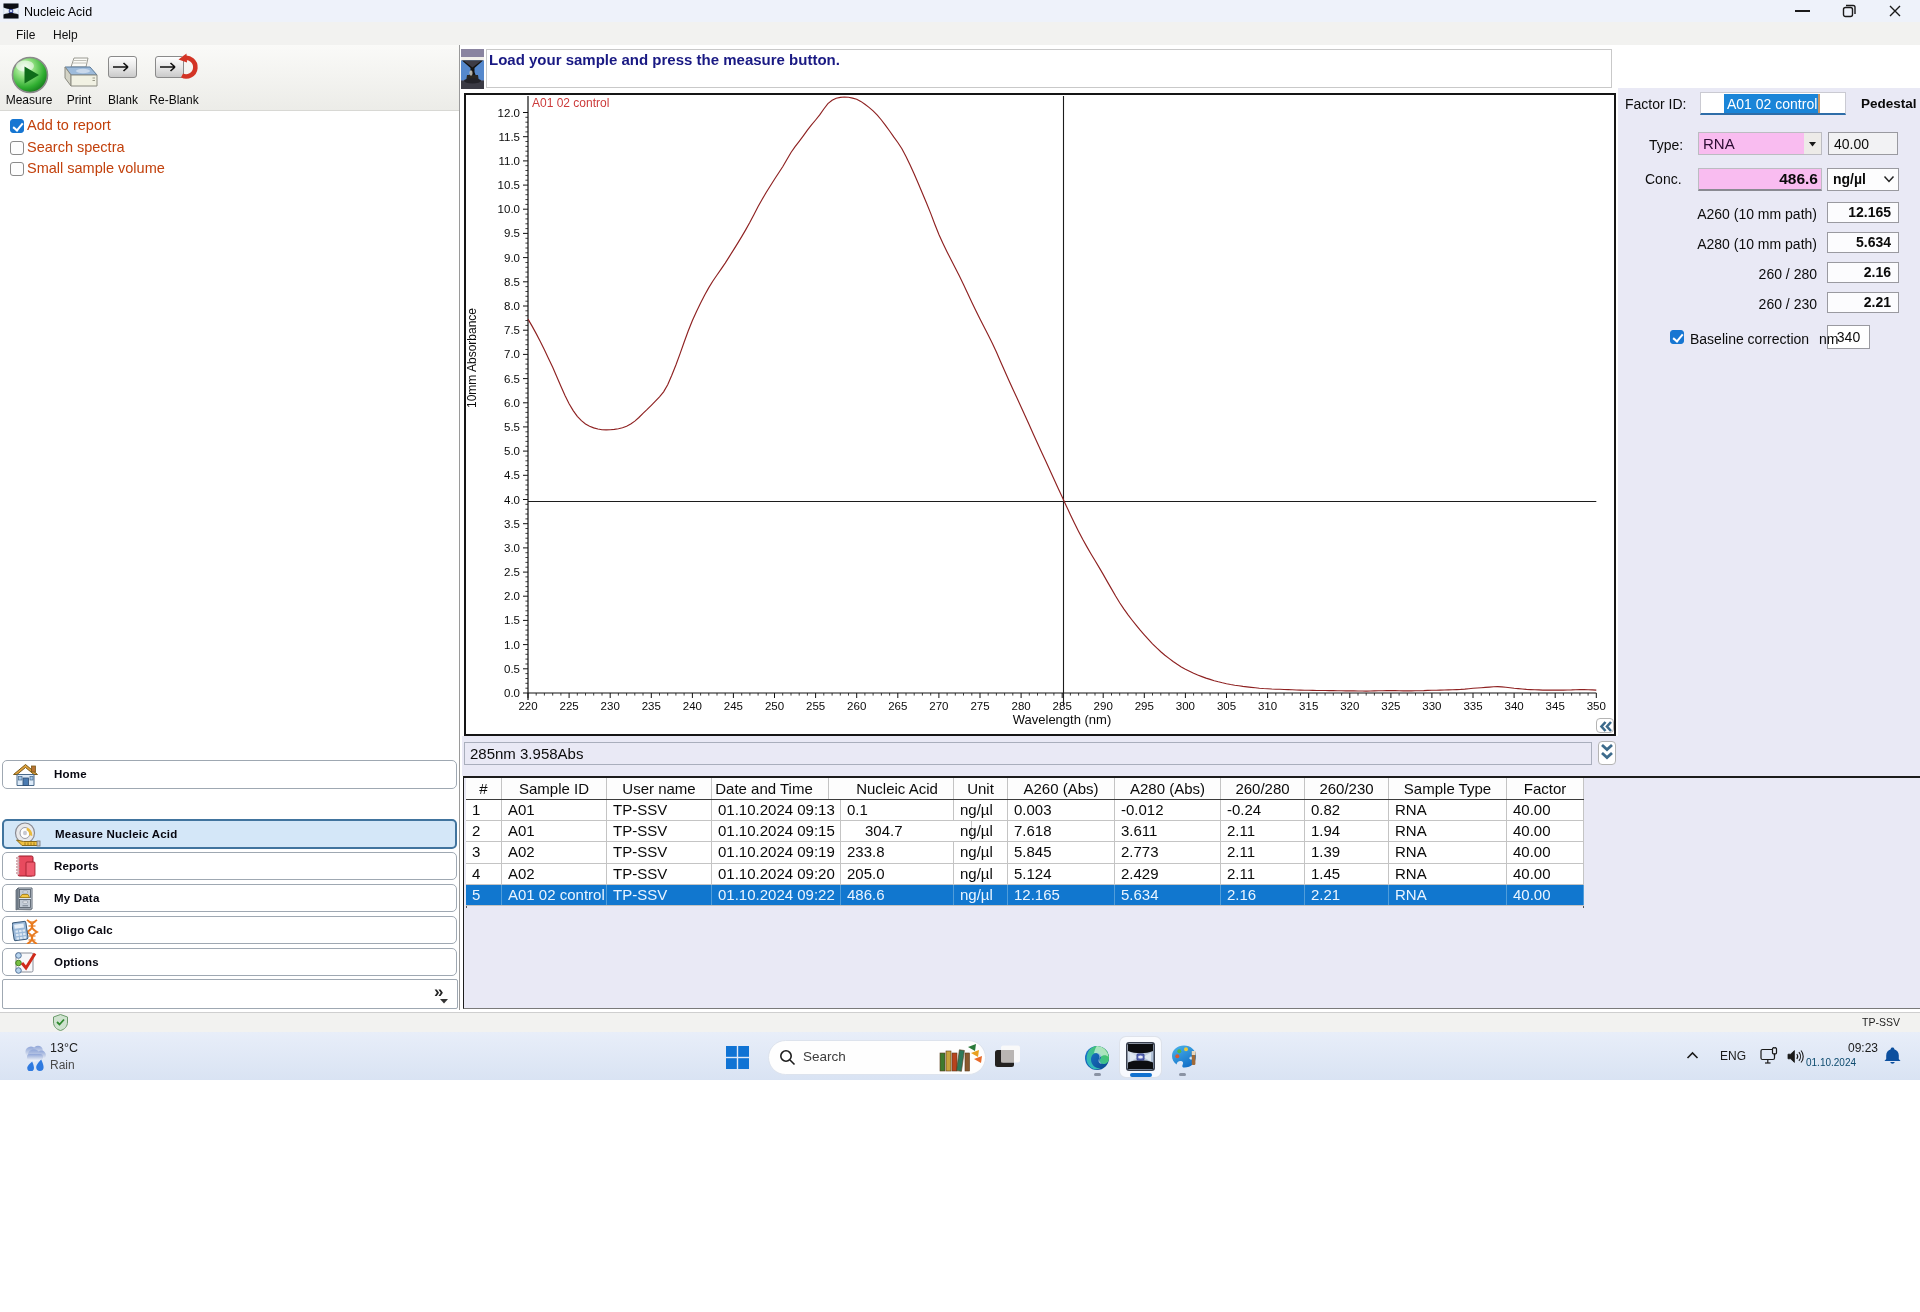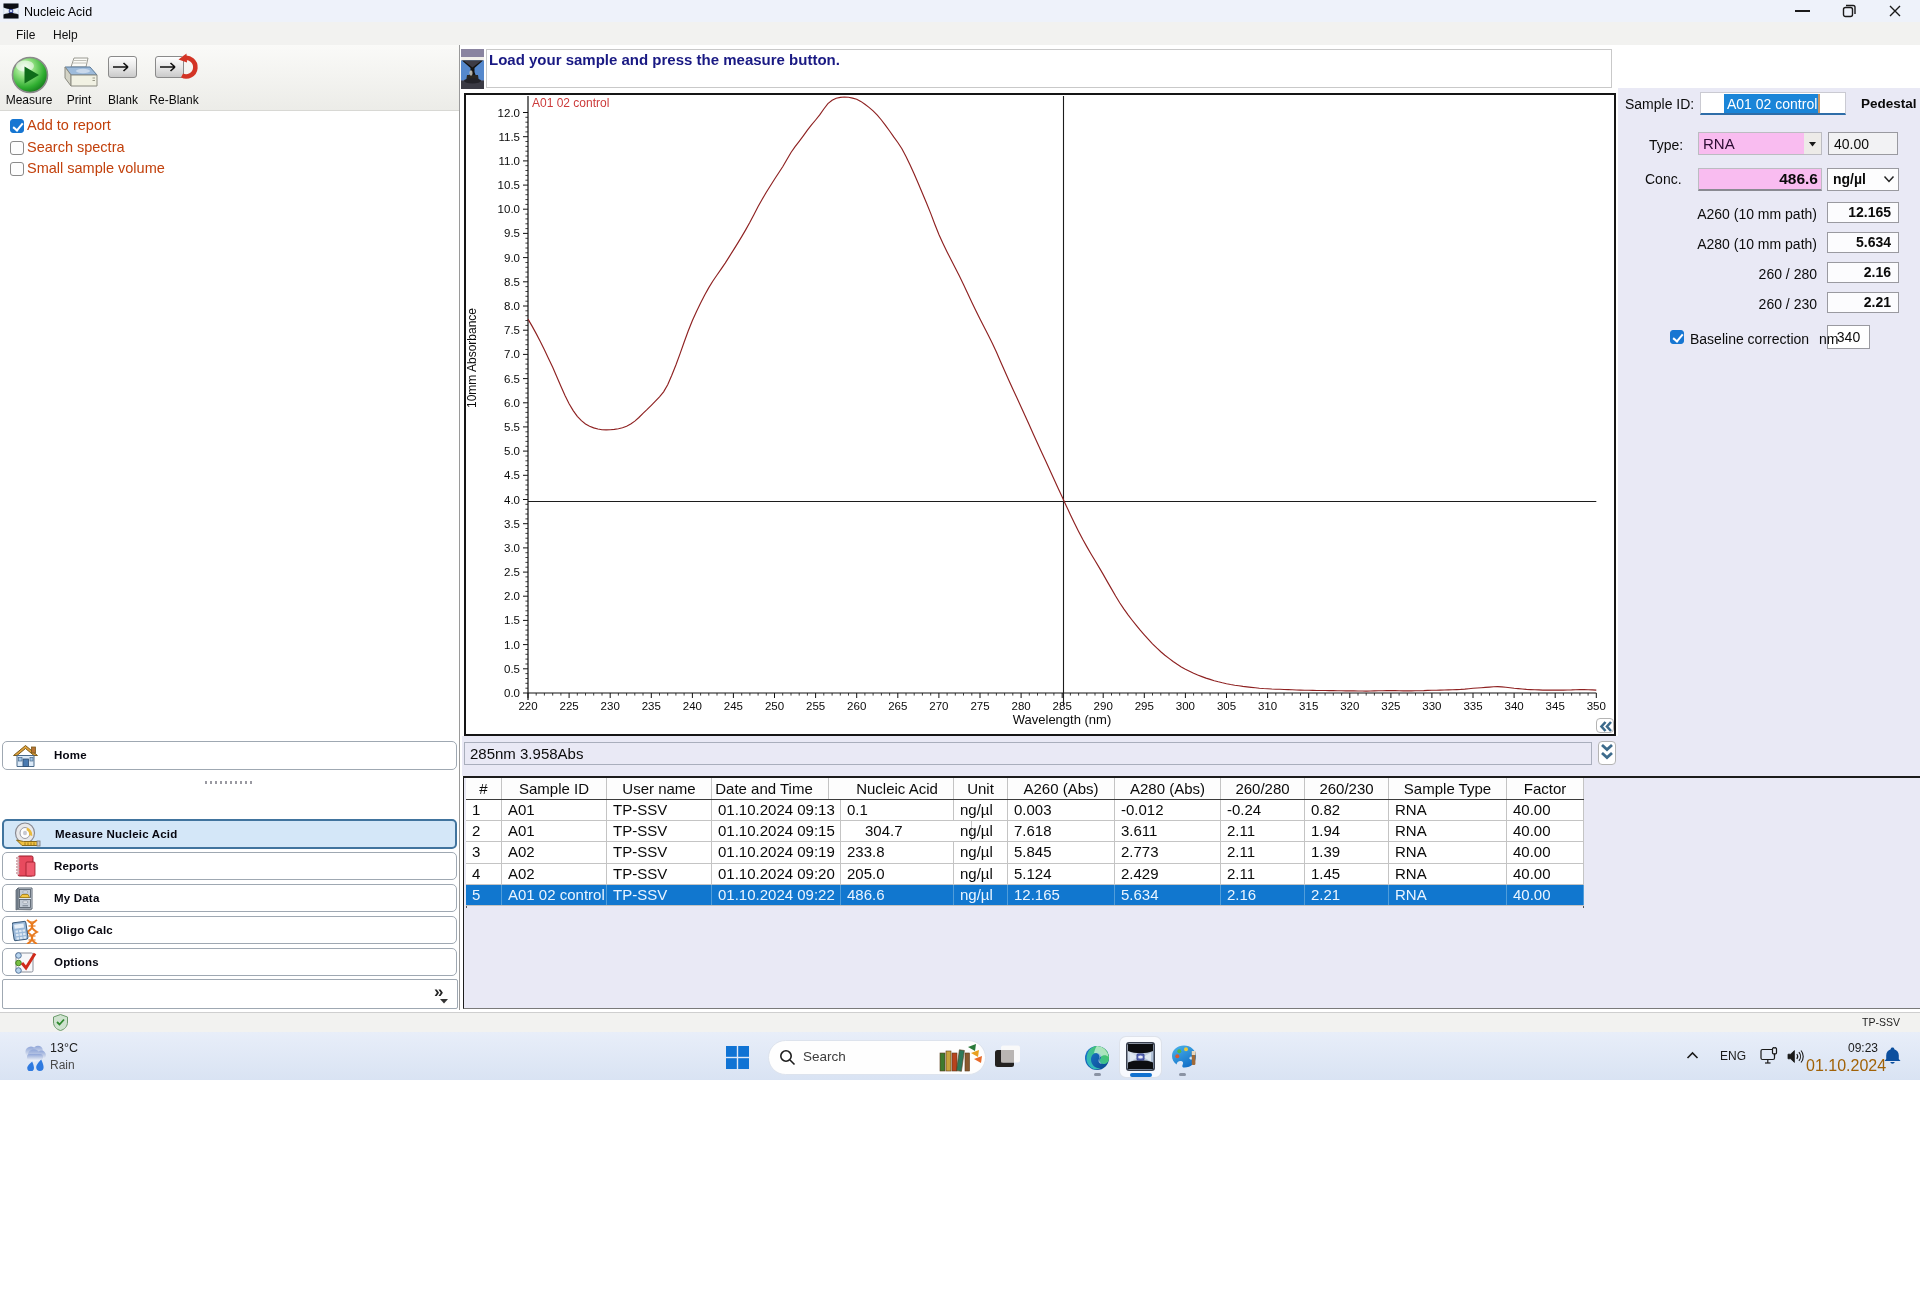--- a/index.html
+++ b/index.html
@@ -540,21 +540,21 @@
     <div class="cell" style="left:488px;width:54px">ng/µl</div>
     <div class="cell" style="left:542px;width:107px">12.165</div>
     <div class="cell" style="left:649px;width:106px">5.634</div>
     <div class="cell" style="left:755px;width:84px">2.16</div>
     <div class="cell" style="left:839px;width:84px">2.21</div>
     <div class="cell" style="left:923px;width:118px">RNA</div>
     <div class="cell" style="left:1041px;width:77px">40.00</div>
   </div>
 
 <div class="abs rightpanel"></div>
-<div class="vlabel" style="left:1625px;top:96px">Sample ID:</div>
+<div class="vlabel" style="left:1625px;top:96px">Factor ID:</div>
 <div class="abs" style="left:1700px;top:92px;width:146px;height:23px;background:#fff;border:1px solid #cacad2;border-bottom:2px solid #2e6da8"></div>
 <div class="abs" style="left:1724px;top:94px;width:95px;height:19px;background:#1a85d8"></div>
 <div class="abs" style="left:1727px;top:96px;font-size:14px;color:#fff">A01 02 control</div>
 <div class="abs" style="left:1818px;top:94px;width:1.5px;height:19px;background:#c89664"></div>
 <div class="abs" style="left:1861px;top:96px;font-size:13.5px;font-weight:bold;color:#0a0a0a">Pedestal</div>
 <div class="vlabel" style="left:1649px;top:137px">Type:</div>
 <div class="abs pinkbox" style="left:1698px;top:132px;width:124px;height:23px;border:1px solid #bcbcc2"></div>
 <div class="abs" style="left:1804px;top:133px;width:17px;height:21px;background:#edebe8"></div>
 <svg class="abs" style="left:1809px;top:142px" width="7" height="5">
     <path d="M0 0 L7 0 L3.5 4.5 Z" fill="#181818"></path>
@@ -578,21 +578,21 @@
 <div class="vbox" style="left:1827px;top:262px;width:72px;height:21px;line-height:19px">2.16</div>
 <div class="vlabel" style="left:1689px;top:296px;width:128px;text-align:right">260 / 230</div>
 <div class="vbox" style="left:1827px;top:292px;width:72px;height:21px;line-height:19px">2.21</div>
 <div class="cb on" style="left:1670px;top:330px"></div>
 <div class="vlabel" style="left:1690px;top:331px">Baseline correction</div>
 <div class="abs" style="left:1827px;top:325px;width:43px;height:24px;background:#fff;border:1px solid #9a9aa0"></div>
 <div class="abs" style="left:1827px;top:329px;width:43px;text-align:center;font-size:14px;color:#0a0a0a">340</div>
 <div class="vlabel" style="left:1819px;top:331px">nm</div>
 
 <div class="abs" style="left:205px;top:781px;width:50px;height:3px;background:repeating-linear-gradient(90deg,#9a9aa2 0 2px,transparent 2px 5px)"></div>
-<div class="abs sidebtn" style="top:741px">
+<div class="abs sidebtn" style="top:760px">
     <span style="position:absolute;left:9px;top:1px"><svg width="27" height="26" viewBox="0 0 27 26">
         <path d="M2 12 L13.5 2.5 L20 7.5 V4.5 H23.5 V10.5 L25.5 12" fill="none"></path>
         <path d="M1.5 12.5 L13.5 2.5 L25.5 12.5 L22 12.5 L13.5 5.5 L5 12.5 Z" fill="#e0a23c" stroke="#7a5a1a" stroke-width="1"></path>
         <rect x="19.5" y="4" width="4" height="6" fill="#b87333" stroke="#7a5a1a" stroke-width="0.8"></rect>
         <path d="M5 12.5 H22 V23.5 H5 Z" fill="#dceaf8" stroke="#4a6a8a" stroke-width="1"></path>
         <rect x="11" y="16" width="5.5" height="7.5" fill="#4a7ab0" stroke="#2d4d70" stroke-width="0.8"></rect>
         <rect x="6.5" y="14.5" width="3.5" height="3.5" fill="#9ec4e8" stroke="#4a6a8a" stroke-width="0.7"></rect>
         <rect x="18" y="14.5" width="3" height="3.5" fill="#9ec4e8" stroke="#4a6a8a" stroke-width="0.7"></rect>
       </svg></span>
     <span class="lbl">Home</span>
@@ -807,18 +807,18 @@
     <rect x="12.5" y="0.8" width="4" height="6" rx="1" fill="#e8eef8" stroke="#1a1a1a"></rect>
     <line x1="13.6" y1="0.8" x2="13.6" y2="-0.5"></line>
     <line x1="15.4" y1="0.8" x2="15.4" y2="-0.5"></line>
     <line x1="14.5" y1="6.8" x2="14.5" y2="9"></line>
   </svg>
 <svg class="abs" style="left:1787px;top:1049px" width="17" height="15" viewBox="0 0 17 15" fill="none" stroke="#1a1a1a" stroke-width="1.1">
     <path d="M1 5.2 H3.6 L7.4 1.6 V13.4 L3.6 9.8 H1 Z" fill="#1a1a1a" stroke-width="0.8"></path>
     <path d="M9.8 5 A 4 4 0 0 1 9.8 10 M11.9 3.2 A 6.6 6.6 0 0 1 11.9 11.8 M14 1.5 A 9.2 9.2 0 0 1 14 13.5"></path>
   </svg>
 <div class="abs" style="left:1806px;top:1041px;width:72px;text-align:right;font-size:12px;color:#1a1a1a">09:23</div>
-<div class="abs" style="left:1806px;top:1057px;width:72px;text-align:right;font-size:16px;color:#a16207">01.10.2024</div>
+<div class="abs" style="left:1806px;top:1057px;width:72px;font-size:10px;color:#0c4a6e">01.10.2024</div>
 <svg class="abs" style="left:1884px;top:1047px" width="17" height="18" viewBox="0 0 17 18" fill="#0c4f9e">
     <path d="M8.5 0.5 C9.6 0.5 10.3 1.2 10.3 2.2 C13 3 14.8 5.4 14.8 8.5 L14.8 12 L16.5 14 L0.5 14 L2.2 12 L2.2 8.5 C2.2 5.4 4 3 6.7 2.2 C6.7 1.2 7.4 0.5 8.5 0.5 Z"></path>
     <path d="M6.2 15 A 2.4 2.4 0 0 0 10.8 15 Z"></path>
   </svg>
 <div class="abs belowtb"></div>
 
 </body></html>

